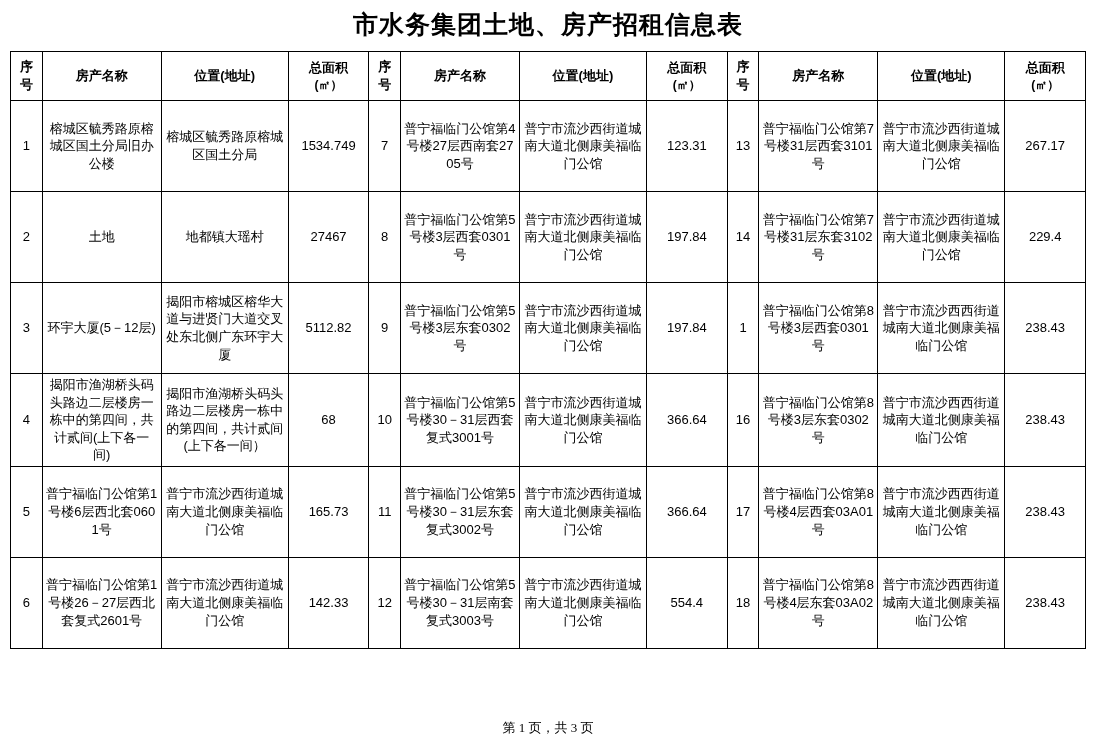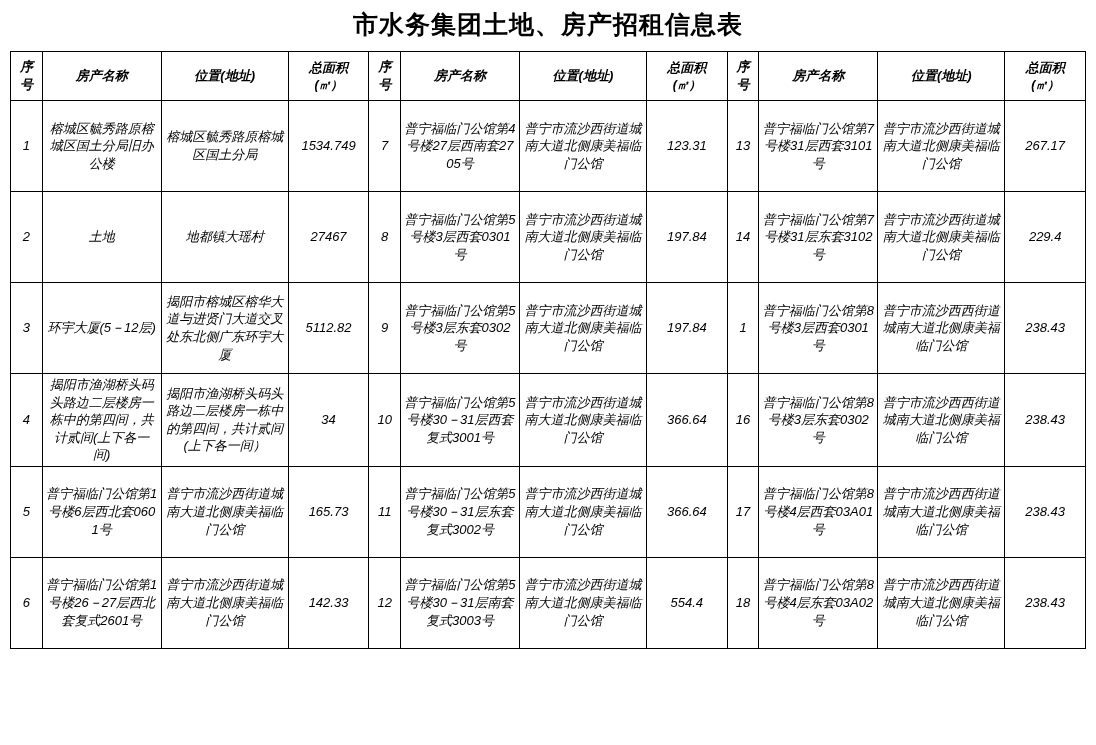--- a/index.html
+++ b/index.html
@@ -23,21 +23,20 @@
     text-align: center;
     font-size: 25px;
     font-weight: bold;
     font-family: "Liberation Serif", "DejaVu Serif", serif;
     letter-spacing: 1px;
     padding-top: 8px;
     padding-bottom: 10px;
   }
   .table-wrap {
     padding: 0 0;
-    font-style: italic;
   }
   table.info-table {
     border-collapse: collapse;
     width: 1076px;
     table-layout: fixed;
     margin: 0 auto;
   }
   table.info-table th,
   table.info-table td {
     border: 1px solid #000000;
@@ -162,21 +161,21 @@
           <td>197.84</td>
           <td>1</td>
           <td>普宁福临门公馆第8号楼3层西套0301号</td>
           <td>普宁市流沙西西街道城南大道北侧康美福临门公馆</td>
           <td>238.43</td>
         </tr>
         <tr>
           <td>4</td>
           <td>揭阳市渔湖桥头码头路边二层楼房一栋中的第四间，共计贰间(上下各一间)</td>
           <td>揭阳市渔湖桥头码头路边二层楼房一栋中的第四间，共计贰间(上下各一间）</td>
-          <td>34</td>
+          <td>68</td>
           <td>10</td>
           <td>普宁福临门公馆第5号楼30－31层西套复式3001号</td>
           <td>普宁市流沙西街道城南大道北侧康美福临门公馆</td>
           <td>366.64</td>
           <td>16</td>
           <td>普宁福临门公馆第8号楼3层东套0302号</td>
           <td>普宁市流沙西西街道城南大道北侧康美福临门公馆</td>
           <td>238.43</td>
         </tr>
         <tr>
@@ -204,14 +203,15 @@
           <td>554.4</td>
           <td>18</td>
           <td>普宁福临门公馆第8号楼4层东套03A02号</td>
           <td>普宁市流沙西西街道城南大道北侧康美福临门公馆</td>
           <td>238.43</td>
         </tr>
       </tbody>
     </table>
   </div>
 
+  <div class="footer">第 1 页，共 3 页</div>
 
 </div>
 
 </body></html>

